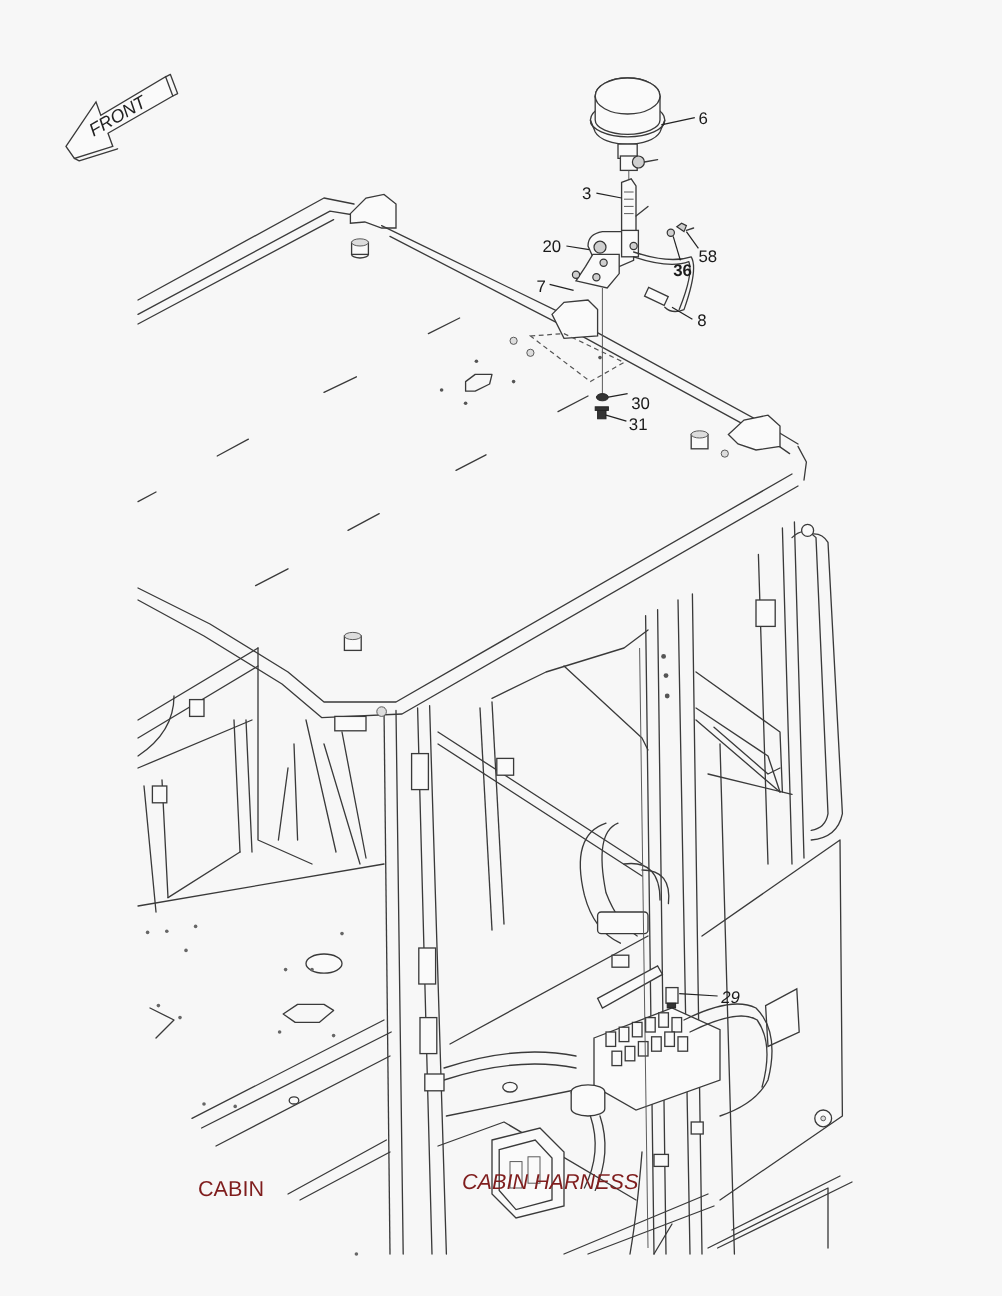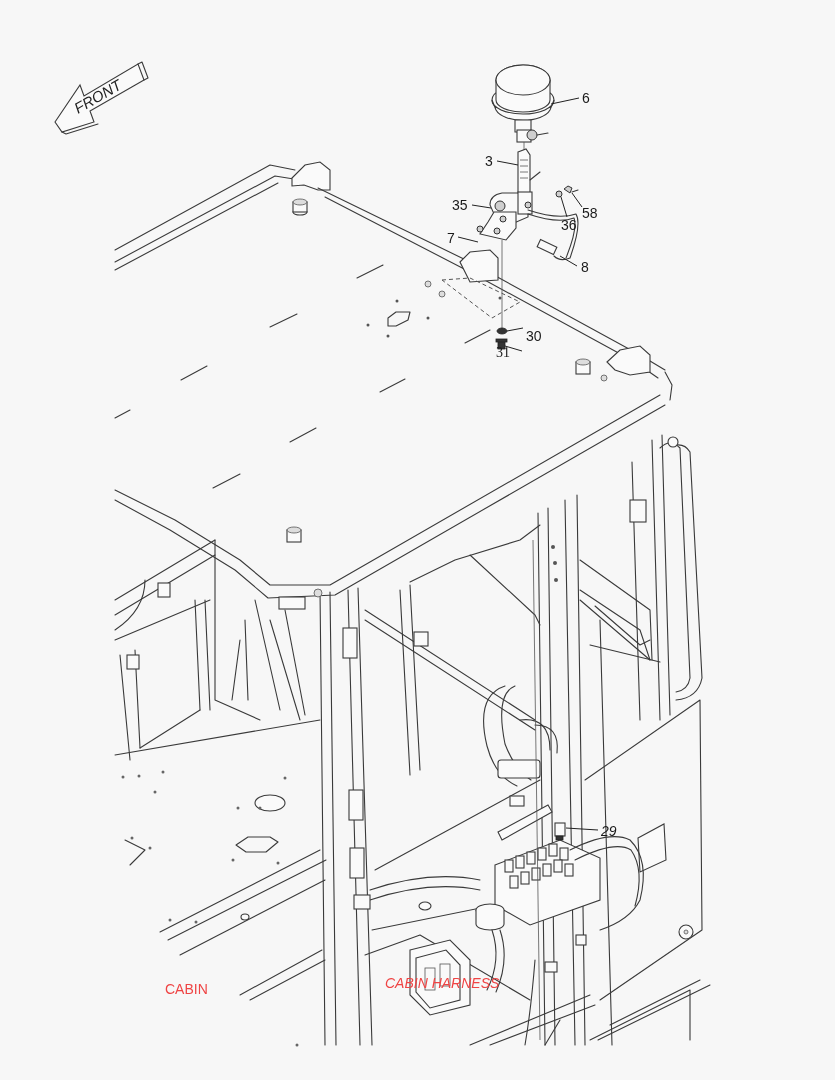--- a/index.html
+++ b/index.html
@@ -8,21 +8,21 @@
   #diagram { position:absolute; left:0; top:0; width:835px; height:1080px; }
   .ln { fill:none; stroke:#3a3a3a; stroke-width:1.1; stroke-linejoin:round; stroke-linecap:round; }
   .thin { fill:none; stroke:#555; stroke-width:0.8; }
   .dash { fill:none; stroke:#555; stroke-width:1; stroke-dasharray:4 3; }
   .fillw { fill:#fafafa; stroke:#3a3a3a; stroke-width:1.1; }
   .fillg { fill:#cfcfcf; stroke:#333; stroke-width:1; }
   .dark { fill:#333; stroke:#222; stroke-width:0.8; }
   .hole { fill:#ddd; stroke:#555; stroke-width:0.8; }
   .leader { fill:none; stroke:#222; stroke-width:1; }
   .callout { position:absolute; font-size:14px; color:#1a1a1a; line-height:1; white-space:nowrap; }
-  .label { position:absolute; font-size:14px; color:#ef4444; line-height:1; white-space:nowrap; }
+  .label { position:absolute; font-size:18px; color:#7f1d1d; line-height:1; white-space:nowrap; }
   .front-text { font-family:"Liberation Sans", sans-serif; font-style:italic; font-size:15px; fill:#222; }
 </style>
 </head>
 <body>
 
 <svg id="diagram" viewBox="0 0 835 1080" xmlns="http://www.w3.org/2000/svg">
 
   <g>
     <polygon class="fillw" points="55,122 80,85 84,96 138,64 144,80 90,111 94,122 62,132"></polygon>
     <polyline class="ln" points="138,64 142,62 148,78 144,80"></polyline>
@@ -299,23 +299,23 @@
     <line class="leader" x1="572" y1="193" x2="582" y2="207"></line>
     <line class="leader" x1="560" y1="256" x2="577" y2="266"></line>
     <line class="leader" x1="507" y1="331" x2="523" y2="328"></line>
     <line class="leader" x1="505" y1="346" x2="522" y2="351"></line>
     <line class="leader" x1="566" y1="828" x2="598" y2="830"></line>
   </g>
 </svg>
 
 <span class="callout" style="left:582px;top:91px;">6</span>
 <span class="callout" style="left:485px;top:154px;">3</span>
-<span class="callout" style="left:452px;top:198px;">35</span>
-<span class="callout" style="left:561px;top:218px;">36</span>
+<span class="callout" style="left:452px;top:198px;">20</span>
+<span class="callout" style="left:561px;top:218px;font-weight:bold;">36</span>
 <span class="callout" style="left:582px;top:206px;">58</span>
 <span class="callout" style="left:447px;top:231px;">7</span>
 <span class="callout" style="left:581px;top:260px;">8</span>
 <span class="callout" style="left:526px;top:317px;margin-top:12px;">30</span>
-<span class="callout" style="left:496px;top:346px;font-family:Liberation Serif, serif;">31</span>
+<span class="callout" style="left:524px;top:346px;">31</span>
 <span class="callout" style="left:601px;top:824px;font-style:italic;">29</span>
 
 <span class="label" style="left:165px;top:982px;">CABIN</span>
 <span class="label" style="left:385px;top:976px;font-style:italic;">CABIN HARNESS</span>
 
 </body></html>

